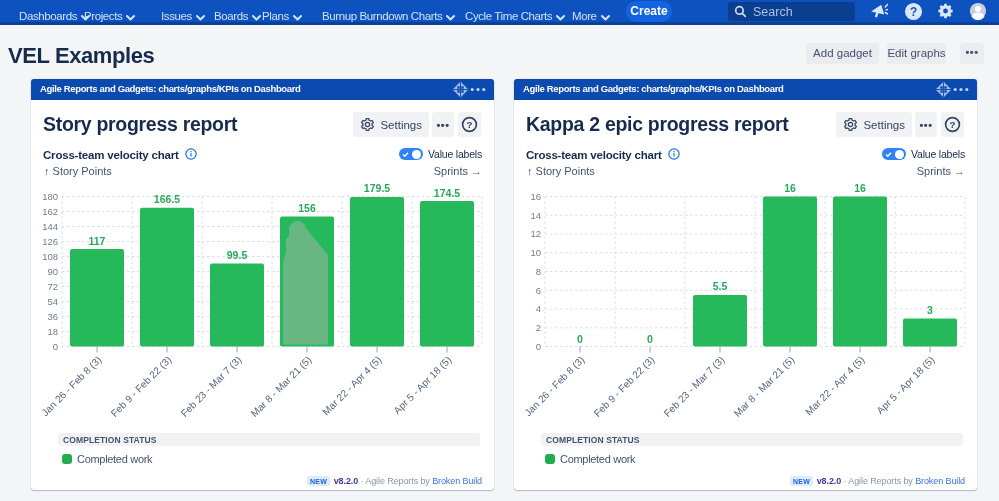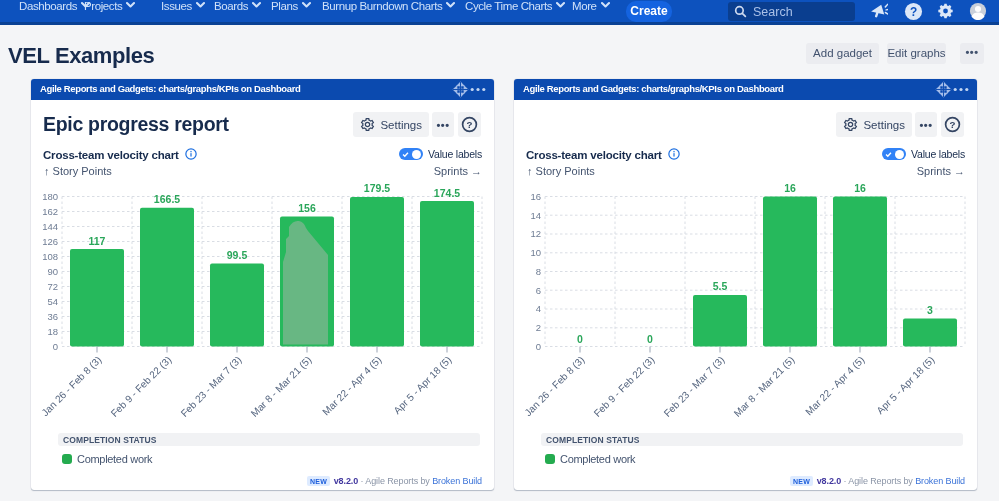--- a/index.html
+++ b/index.html
@@ -1,30 +1,30 @@
 <!DOCTYPE html>
 <html><head><meta charset="utf-8"><style>
 *{margin:0;padding:0;box-sizing:border-box}
 body{width:999px;height:501px;font-family:"Liberation Sans",sans-serif;background:#f4f5f7;position:relative;overflow:hidden}
-.navitem{position:absolute;top:0;height:22px;display:flex;align-items:flex-start;color:#cfe1f9;font-size:11.5px;letter-spacing:-0.4px}
+.navitem{position:absolute;top:0;height:22px;display:flex;align-items:flex-end;color:#cfe1f9;font-size:11.5px;letter-spacing:-0.4px}
 </style></head><body>
 <div style="position:absolute;left:0;top:0;width:999px;height:25px;background:#0d52be;border-bottom:3px solid #0a4194"></div>
 <div class="navitem" style="left:19px">Dashboards<svg width="9" height="9" viewBox="0 0 9 9" style="margin-left:4px">
       <path d="M1 3 L4.5 6.5 L8 3" stroke="#cfe1f9" stroke-width="2.1" fill="none" stroke-linecap="round" stroke-linejoin="round"></path>
     </svg></div>
 <div class="navitem" style="left:84px">Projects<svg width="9" height="9" viewBox="0 0 9 9" style="margin-left:4px">
       <path d="M1 3 L4.5 6.5 L8 3" stroke="#cfe1f9" stroke-width="2.1" fill="none" stroke-linecap="round" stroke-linejoin="round"></path>
     </svg></div>
 <div class="navitem" style="left:161px">Issues<svg width="9" height="9" viewBox="0 0 9 9" style="margin-left:4px">
       <path d="M1 3 L4.5 6.5 L8 3" stroke="#cfe1f9" stroke-width="2.1" fill="none" stroke-linecap="round" stroke-linejoin="round"></path>
     </svg></div>
 <div class="navitem" style="left:214px">Boards<svg width="9" height="9" viewBox="0 0 9 9" style="margin-left:4px">
       <path d="M1 3 L4.5 6.5 L8 3" stroke="#cfe1f9" stroke-width="2.1" fill="none" stroke-linecap="round" stroke-linejoin="round"></path>
     </svg></div>
-<div class="navitem" style="left:271px">Plans<svg width="9" height="9" viewBox="0 0 9 9" style="margin-left:4px">
+<div class="navitem" style="left:262px">Plans<svg width="9" height="9" viewBox="0 0 9 9" style="margin-left:4px">
       <path d="M1 3 L4.5 6.5 L8 3" stroke="#cfe1f9" stroke-width="2.1" fill="none" stroke-linecap="round" stroke-linejoin="round"></path>
     </svg></div>
 <div class="navitem" style="left:322px">Burnup Burndown Charts<svg width="9" height="9" viewBox="0 0 9 9" style="margin-left:4px">
       <path d="M1 3 L4.5 6.5 L8 3" stroke="#cfe1f9" stroke-width="2.1" fill="none" stroke-linecap="round" stroke-linejoin="round"></path>
     </svg></div>
 <div class="navitem" style="left:465px">Cycle Time Charts<svg width="9" height="9" viewBox="0 0 9 9" style="margin-left:4px">
       <path d="M1 3 L4.5 6.5 L8 3" stroke="#cfe1f9" stroke-width="2.1" fill="none" stroke-linecap="round" stroke-linejoin="round"></path>
     </svg></div>
 <div class="navitem" style="left:572px">More<svg width="9" height="9" viewBox="0 0 9 9" style="margin-left:4px">
       <path d="M1 3 L4.5 6.5 L8 3" stroke="#cfe1f9" stroke-width="2.1" fill="none" stroke-linecap="round" stroke-linejoin="round"></path>
@@ -69,21 +69,21 @@
         <rect x="2" y="8.2" width="14" height="1.6" fill="#a3bce9"></rect>
         <rect x="8.5" y="1" width="1" height="16" fill="#0b4aaf"></rect>
         <rect x="1" y="8.5" width="16" height="1" fill="#0b4aaf"></rect>
       </svg>
       <svg width="16" height="5" viewBox="0 0 16 5" style="position:absolute;right:8px;top:8px">
         <circle cx="2.2" cy="2.5" r="1.6" fill="#c3d6f2"></circle>
         <circle cx="8" cy="2.5" r="1.6" fill="#c3d6f2"></circle>
         <circle cx="13.8" cy="2.5" r="1.6" fill="#c3d6f2"></circle>
       </svg>
     </div>
-    <div style="position:absolute;left:12px;top:34px;font-size:19.5px;font-weight:600;color:#172b4d;letter-spacing:-0.3px">Epic progress report</div>
+    <div style="position:absolute;left:12px;top:34px;font-size:19.5px;font-weight:600;color:#172b4d;letter-spacing:-0.3px">Story progress report</div>
     <div style="position:absolute;right:13px;top:33px;height:25px;display:flex;align-items:center">
       <span style="display:inline-flex;align-items:center;height:25px;background:#f1f2f4;border-radius:3px;padding:0 7px;font-size:11.5px;font-weight:500;color:#344563">
         <svg width="15" height="15" viewBox="0 0 24 24" fill="none" stroke="#344563" stroke-width="2">
           <path d="M12 8.5a3.5 3.5 0 1 0 0 7 3.5 3.5 0 0 0 0-7z"></path>
           <path d="M19.4 13.5c.1-.5.1-1 .1-1.5s0-1-.1-1.5l2-1.5-2-3.4-2.3 1a7.6 7.6 0 0 0-2.6-1.5L14 2.6h-4l-.5 2.5c-1 .3-1.8.8-2.6 1.5l-2.3-1-2 3.4 2 1.5c-.1.5-.1 1-.1 1.5s0 1 .1 1.5l-2 1.5 2 3.4 2.3-1c.8.7 1.6 1.2 2.6 1.5l.5 2.5h4l.5-2.5c1-.3 1.8-.8 2.6-1.5l2.3 1 2-3.4-2-1.5z"></path>
         </svg>
         <span style="margin-left:5px">Settings</span>
       </span>
       <span style="display:inline-flex;align-items:center;justify-content:center;height:25px;width:22px;background:#f1f2f4;border-radius:3px;margin-left:3px;color:#344563;font-weight:bold;font-size:11px;letter-spacing:0.5px">•••</span>
       <span style="display:inline-flex;align-items:center;justify-content:center;height:25px;width:23px;background:#f1f2f4;border-radius:3px;margin-left:4px">
@@ -176,20 +176,21 @@
         <rect x="2" y="8.2" width="14" height="1.6" fill="#a3bce9"></rect>
         <rect x="8.5" y="1" width="1" height="16" fill="#0b4aaf"></rect>
         <rect x="1" y="8.5" width="16" height="1" fill="#0b4aaf"></rect>
       </svg>
       <svg width="16" height="5" viewBox="0 0 16 5" style="position:absolute;right:8px;top:8px">
         <circle cx="2.2" cy="2.5" r="1.6" fill="#c3d6f2"></circle>
         <circle cx="8" cy="2.5" r="1.6" fill="#c3d6f2"></circle>
         <circle cx="13.8" cy="2.5" r="1.6" fill="#c3d6f2"></circle>
       </svg>
     </div>
+    <div style="position:absolute;left:12px;top:34px;font-size:19.5px;font-weight:600;color:#172b4d;letter-spacing:-0.3px">Kappa 2 epic progress report</div>
     <div style="position:absolute;right:13px;top:33px;height:25px;display:flex;align-items:center">
       <span style="display:inline-flex;align-items:center;height:25px;background:#f1f2f4;border-radius:3px;padding:0 7px;font-size:11.5px;font-weight:500;color:#344563">
         <svg width="15" height="15" viewBox="0 0 24 24" fill="none" stroke="#344563" stroke-width="2">
           <path d="M12 8.5a3.5 3.5 0 1 0 0 7 3.5 3.5 0 0 0 0-7z"></path>
           <path d="M19.4 13.5c.1-.5.1-1 .1-1.5s0-1-.1-1.5l2-1.5-2-3.4-2.3 1a7.6 7.6 0 0 0-2.6-1.5L14 2.6h-4l-.5 2.5c-1 .3-1.8.8-2.6 1.5l-2.3-1-2 3.4 2 1.5c-.1.5-.1 1-.1 1.5s0 1 .1 1.5l-2 1.5 2 3.4 2.3-1c.8.7 1.6 1.2 2.6 1.5l.5 2.5h4l.5-2.5c1-.3 1.8-.8 2.6-1.5l2.3 1 2-3.4-2-1.5z"></path>
         </svg>
         <span style="margin-left:5px">Settings</span>
       </span>
       <span style="display:inline-flex;align-items:center;justify-content:center;height:25px;width:22px;background:#f1f2f4;border-radius:3px;margin-left:3px;color:#344563;font-weight:bold;font-size:11px;letter-spacing:0.5px">•••</span>
       <span style="display:inline-flex;align-items:center;justify-content:center;height:25px;width:23px;background:#f1f2f4;border-radius:3px;margin-left:4px">

